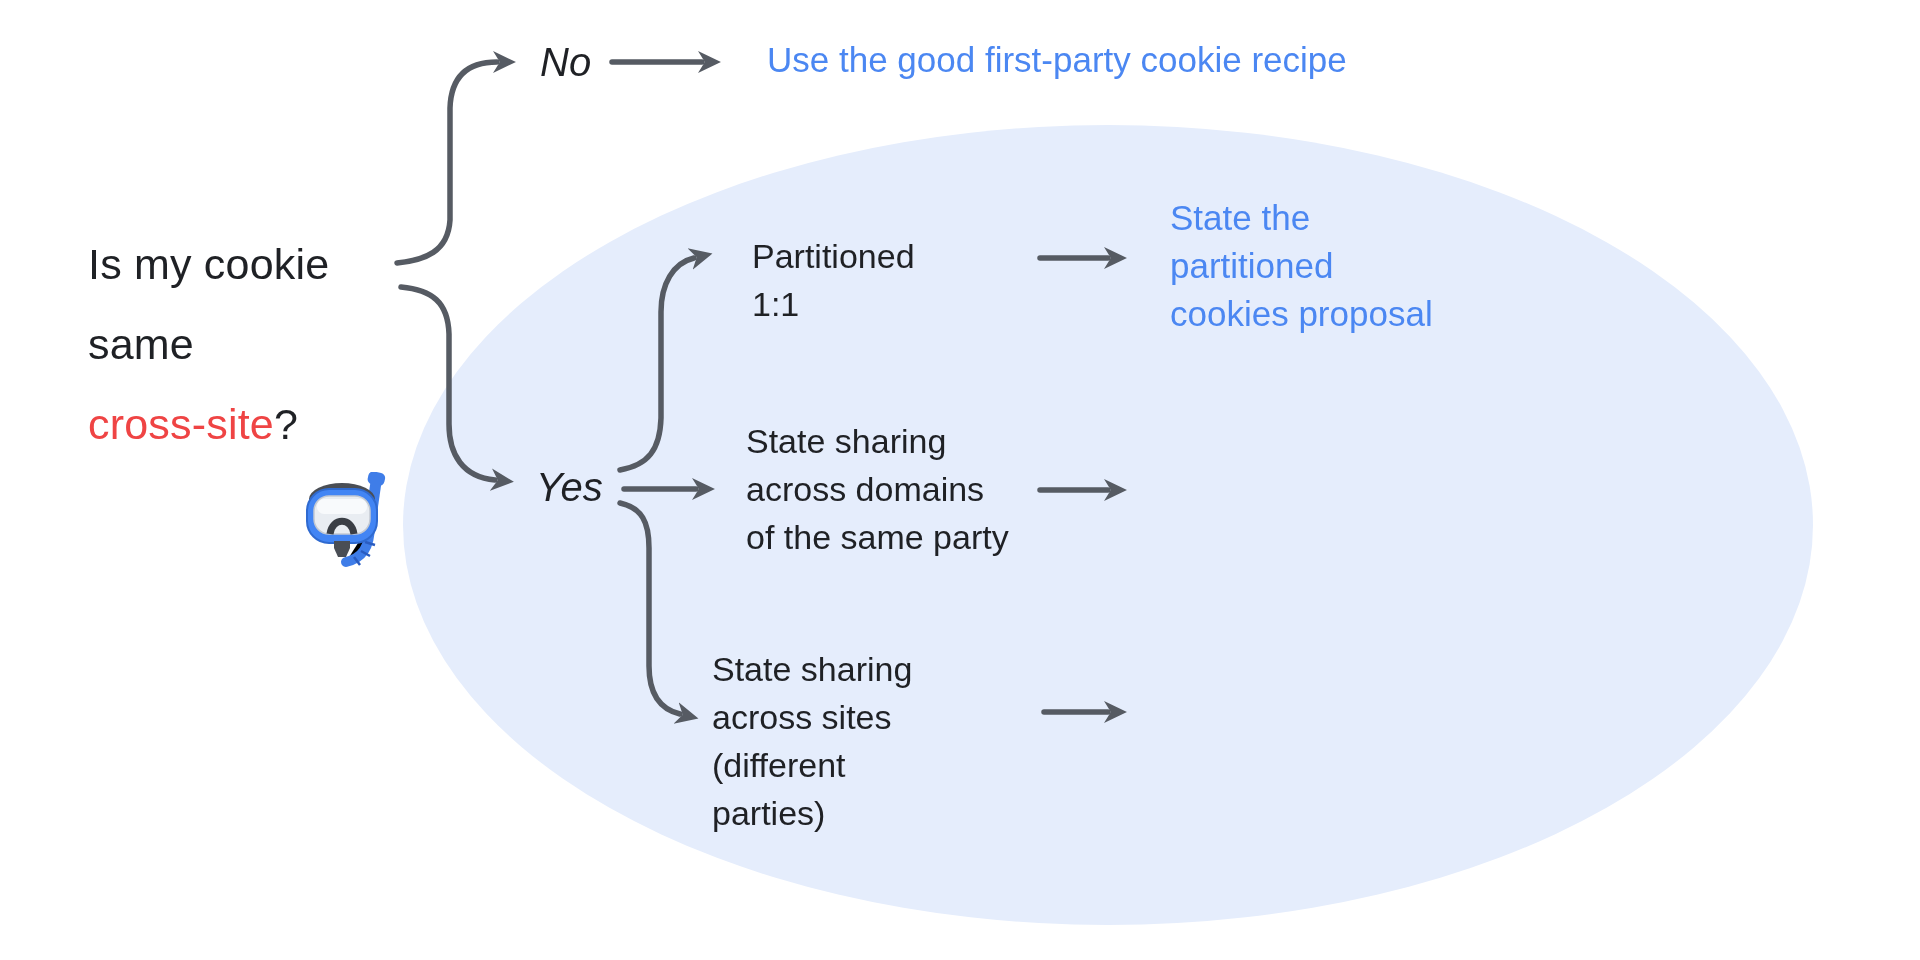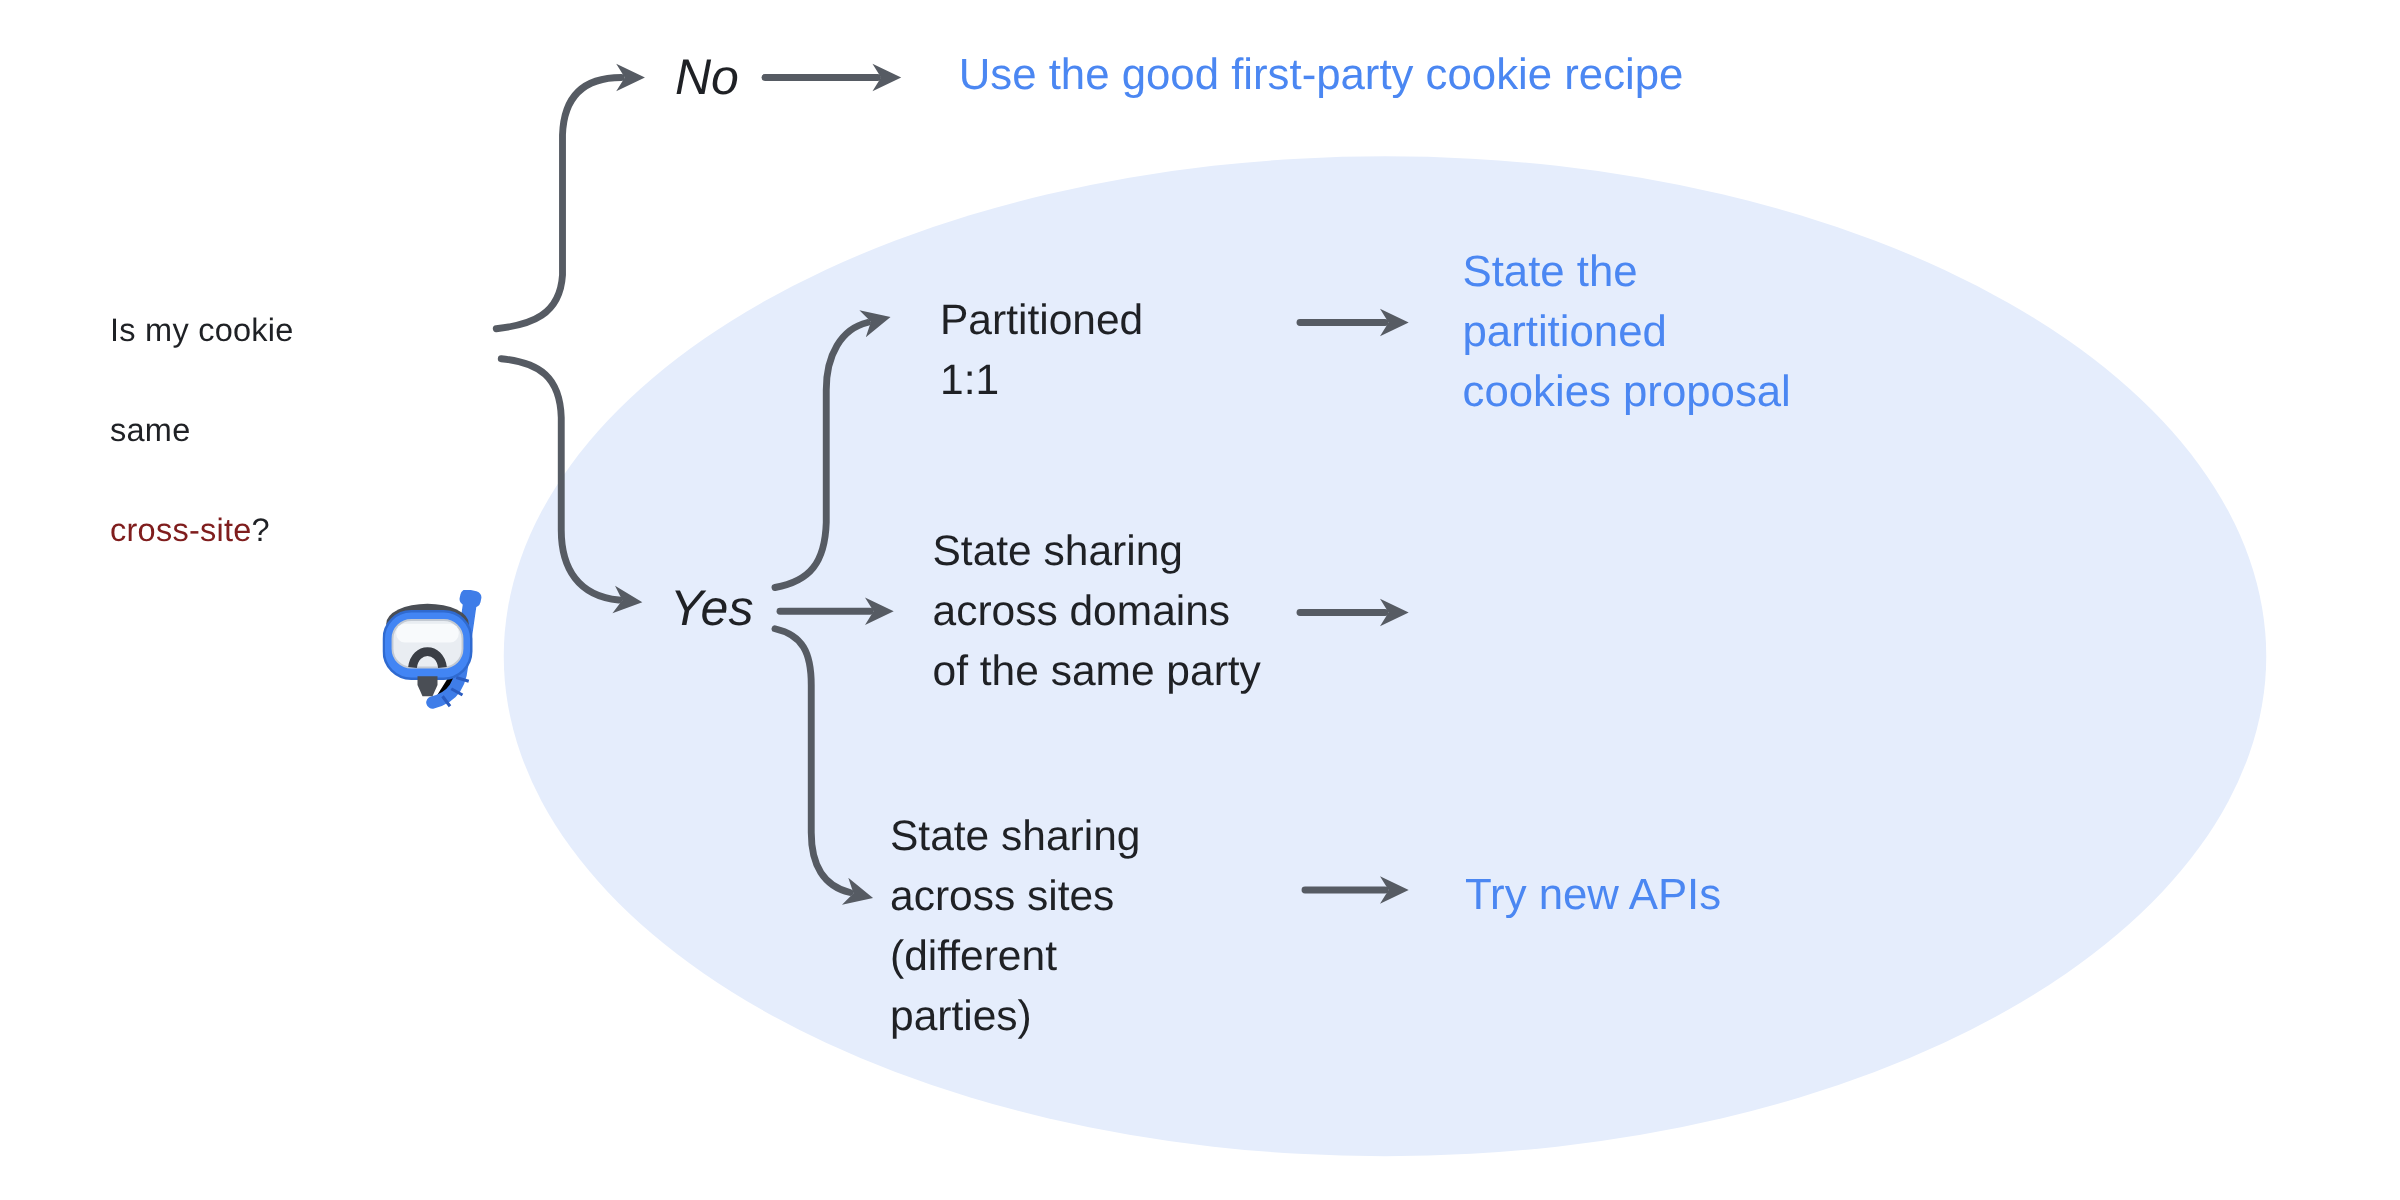--- a/index.html
+++ b/index.html
@@ -8,22 +8,22 @@
     width:1920px;height:960px;position:relative;overflow:hidden;
     color:#1f2125;
   }
   .stage{position:absolute;inset:0;width:1920px;height:960px;}
   .yes-ellipse{
     position:absolute;left:403px;top:125px;width:1410px;height:800px;
     background:#e5edfc;border-radius:50%;
   }
   svg.overlay{position:absolute;left:0;top:0;width:1920px;height:960px;}
   .txt{position:absolute;white-space:pre-line;}
-  .question{left:88px;top:204px;font-size:26px;line-height:40px;letter-spacing:.2px;}
-  .blue{color:#7f1d1d;}
+  .question{left:88px;top:204px;font-size:43px;line-height:40px;letter-spacing:.2px;}
+  .blue{color:#ef4444;}
   .decision-label{font-size:40px;line-height:44px;font-style:italic;}
   .lbl-no{left:540px;top:40px;}
   .lbl-yes{left:536px;top:465px;}
   .result{font-size:35px;line-height:48px;color:#4b87f2;cursor:pointer;margin-left:12px;}
   .node{font-size:34px;line-height:48px;}
   .res-no{left:755px;top:36px;}
   .node-partitioned{left:752px;top:232px;}
   .res-check{left:1158px;top:194px;}
   .node-domains{left:746px;top:417px;}
   .res-fps{left:1158px;top:467px;}
@@ -92,15 +92,14 @@
 cookies proposal</div>
 
   <div class="txt node node-domains">State sharing
 across domains
 of the same party</div>
 
   <div class="txt node node-sites">State sharing
 across sites
 (different
 parties)</div>
-  <div class="txt result res-apis">Try new APIs</div>
 
 </div>
 
 </body></html>

